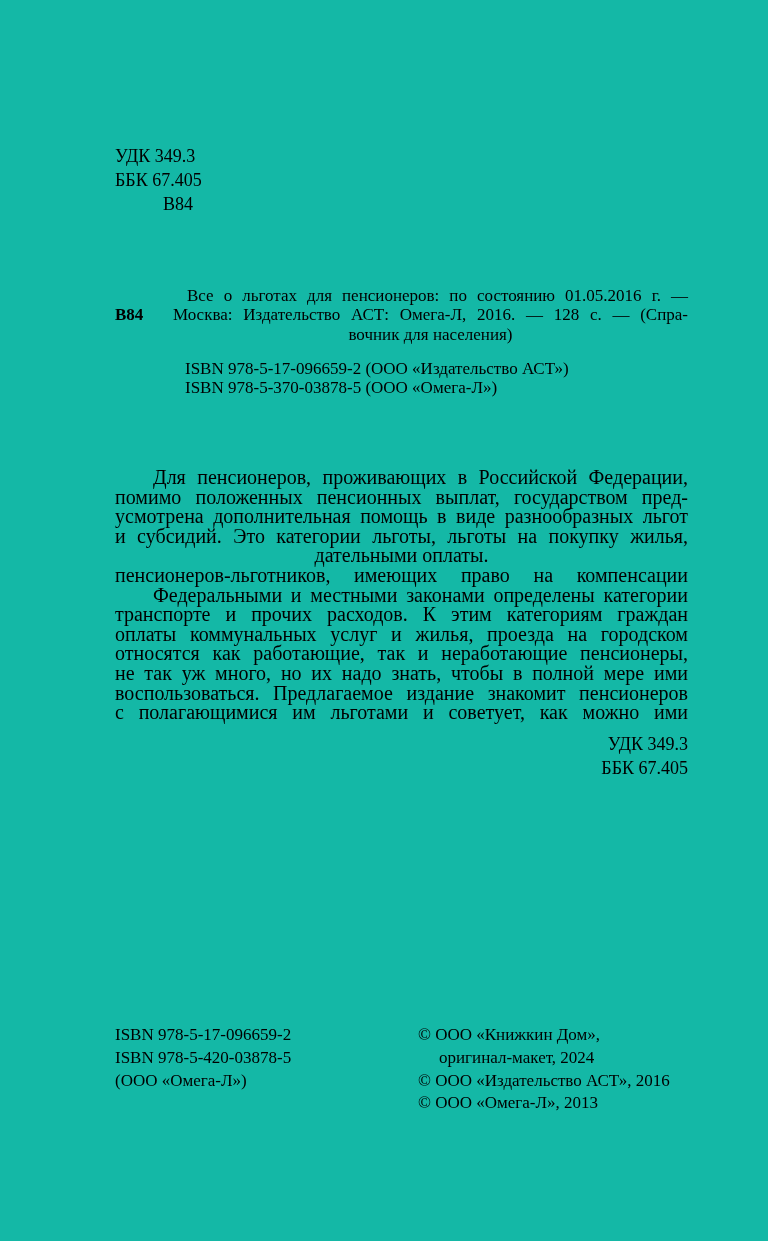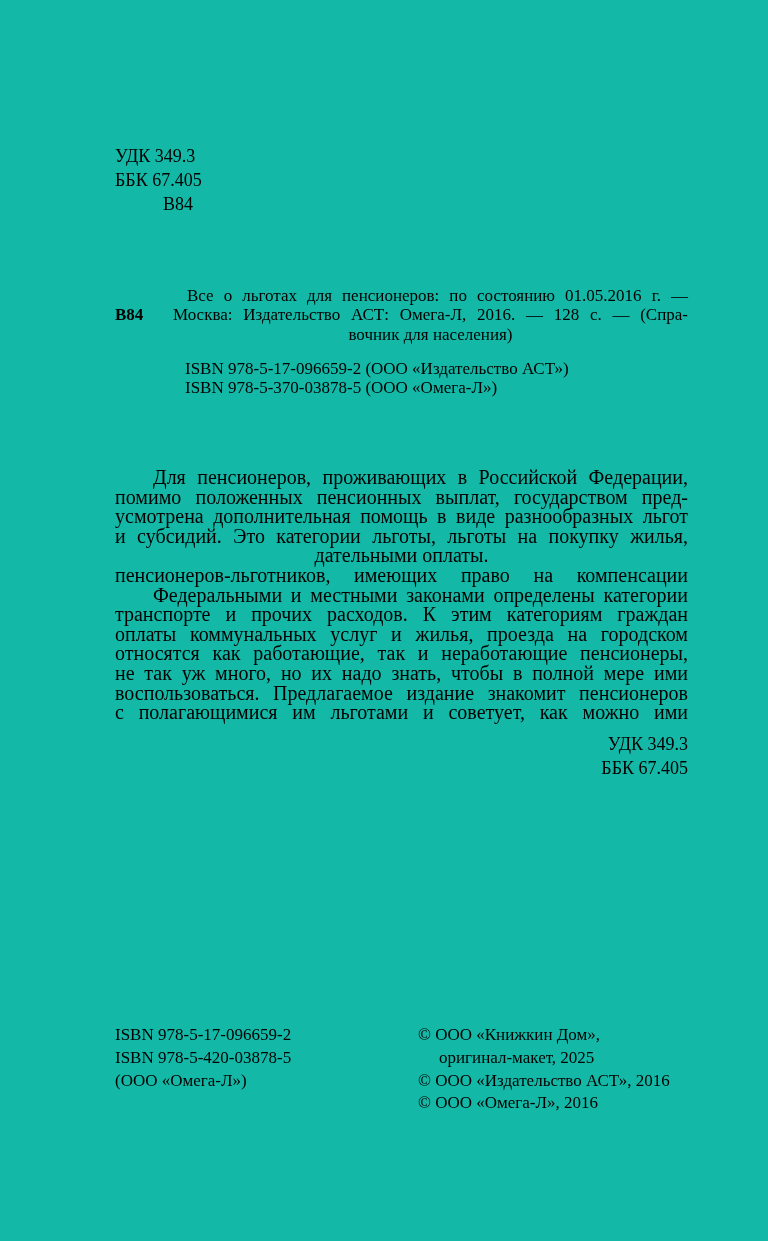--- a/index.html
+++ b/index.html
@@ -145,19 +145,19 @@
   </div>
 
   <div class="footer">
     <div class="col-left">
       <div>ISBN 978-5-17-096659-2</div>
       <div>ISBN 978-5-420-03878-5</div>
       <div>(ООО «Омега-Л»)</div>
     </div>
     <div class="col-right">
       <div>© ООО «Книжкин Дом»,</div>
-      <div class="indent2">оригинал-макет, 2025</div>
+      <div class="indent2">оригинал-макет, 2024</div>
       <div>© ООО «Издательство АСТ», 2016</div>
-      <div>© ООО «Омега-Л», 2016</div>
+      <div>© ООО «Омега-Л», 2013</div>
     </div>
   </div>
 
 </div>
 
 </body></html>

